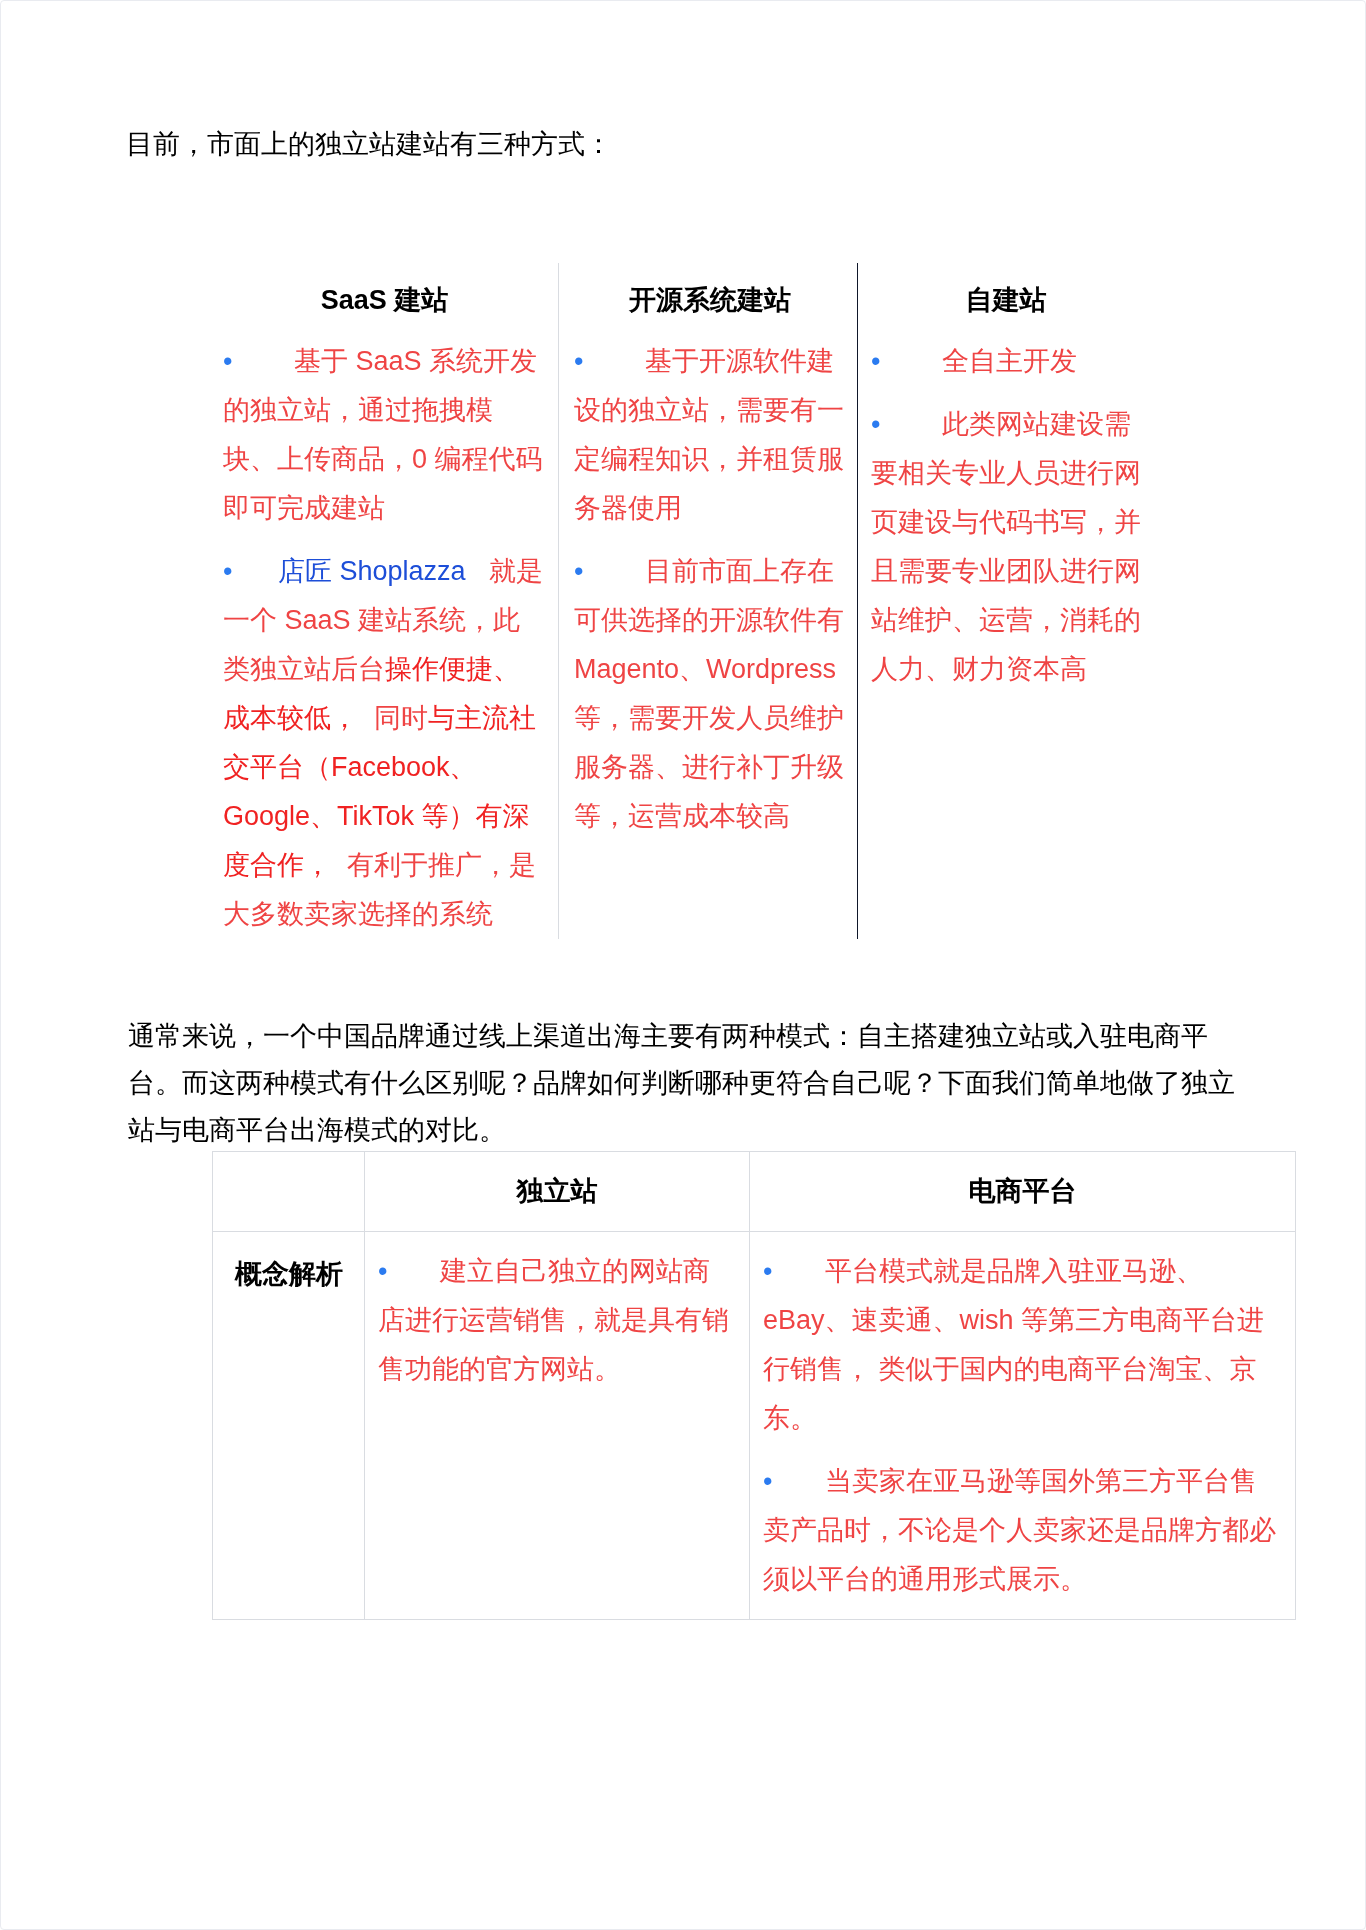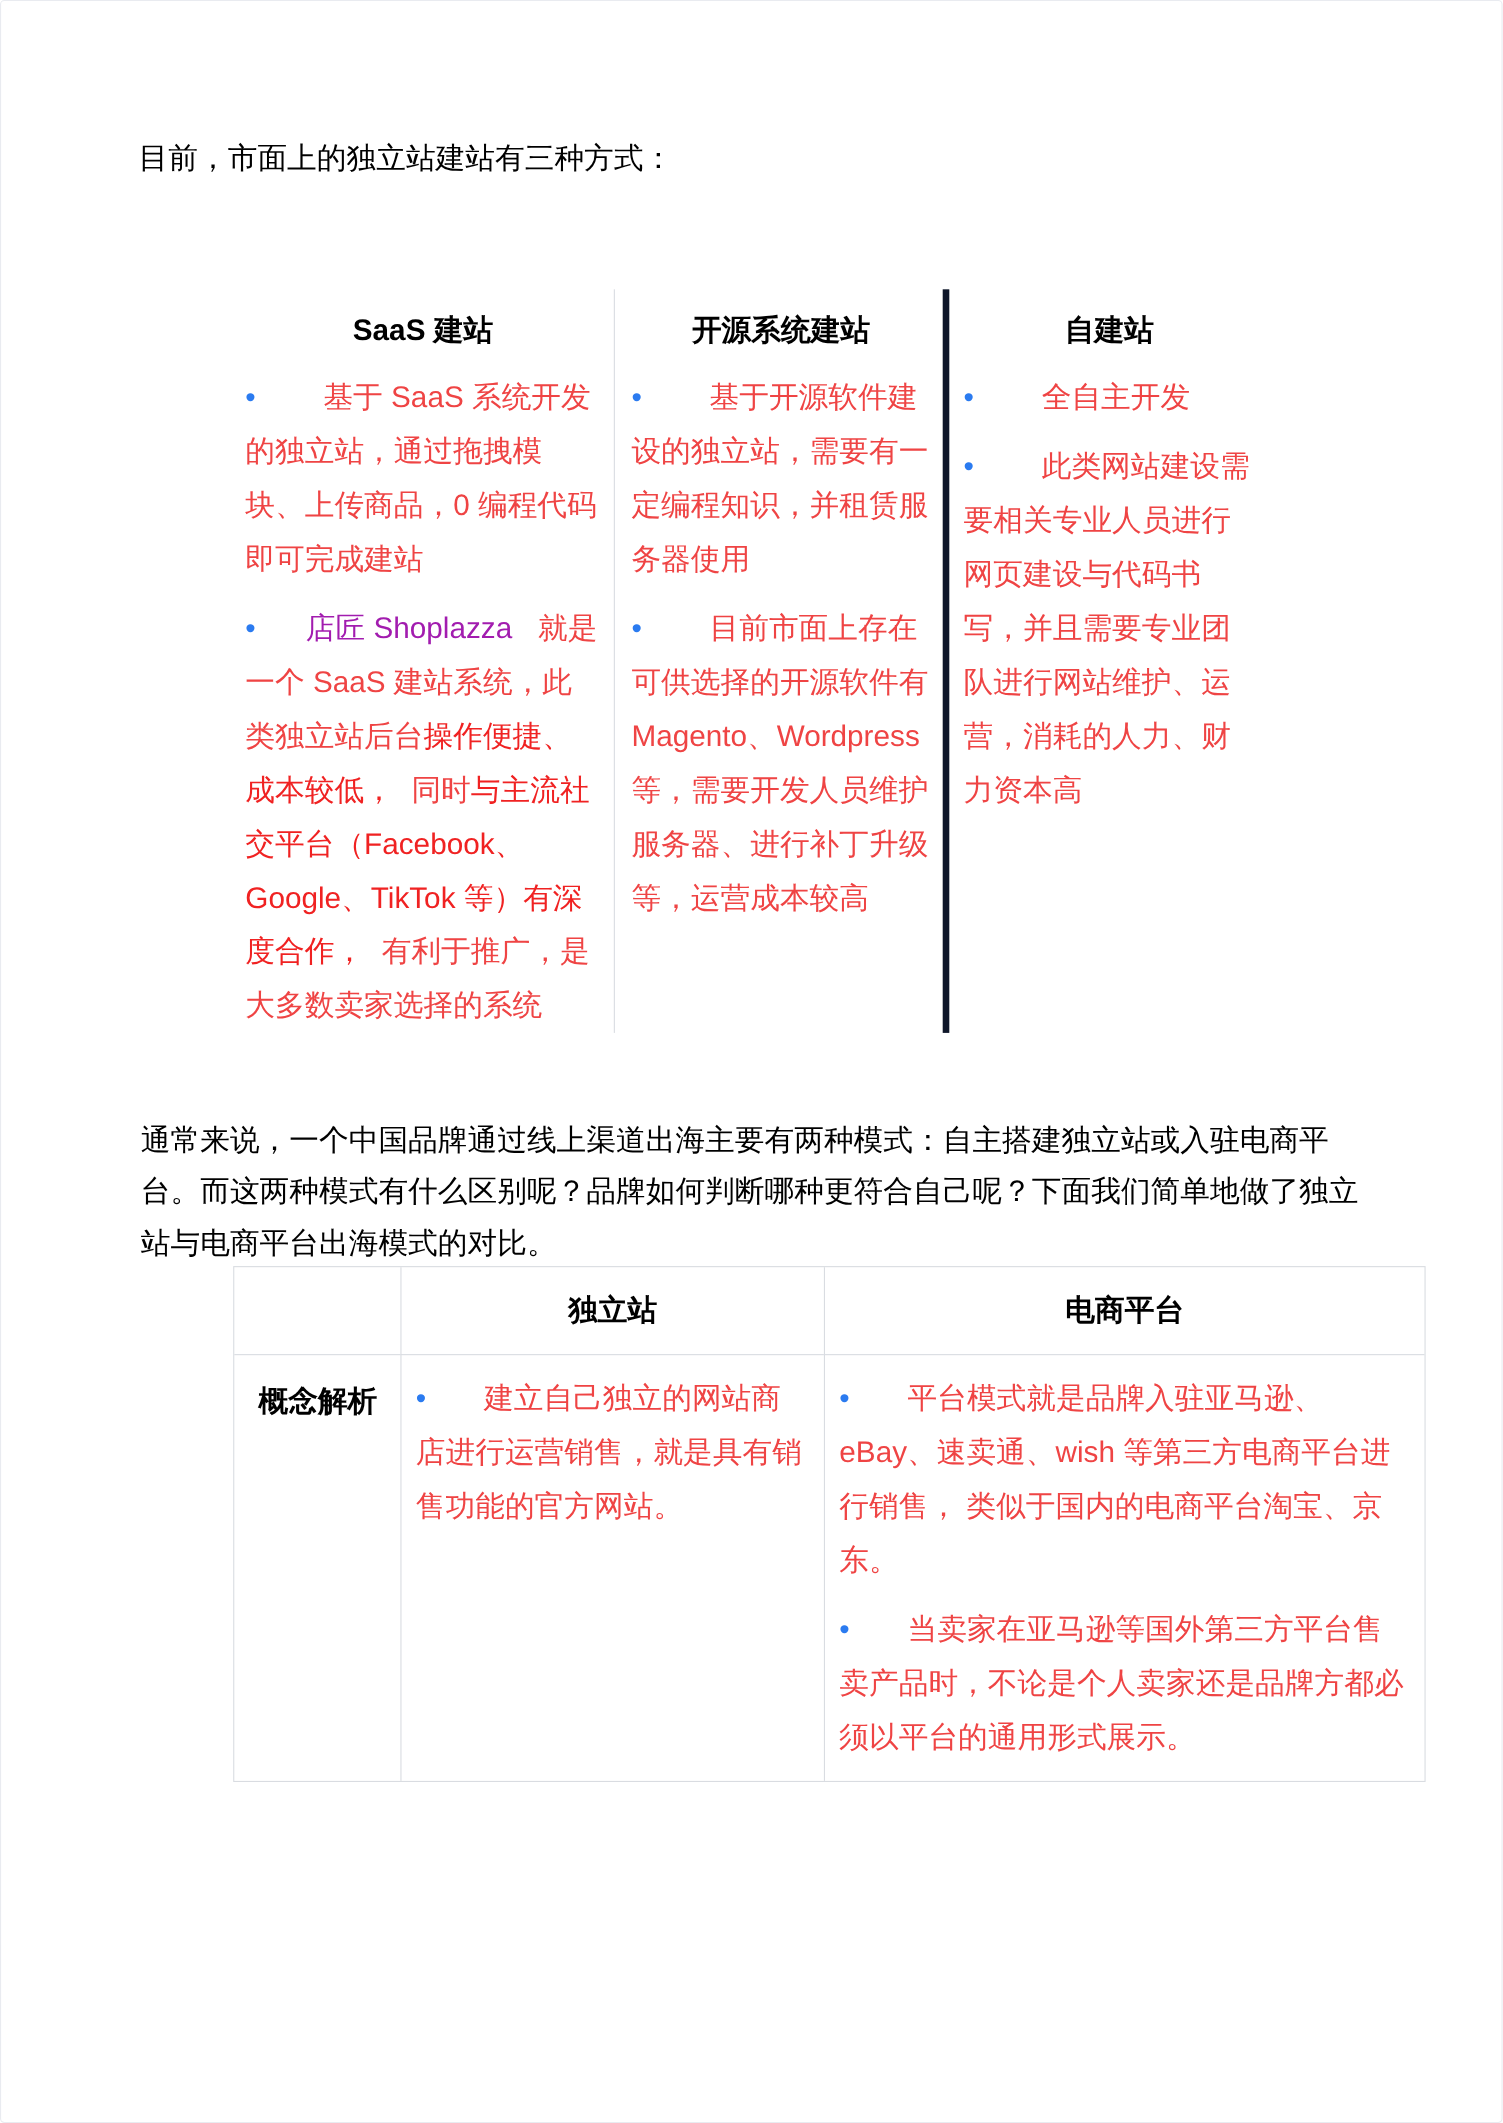--- a/index.html
+++ b/index.html
@@ -24,35 +24,35 @@
   
   .t1 {
     position: absolute; left: 150px; top: 262px;
     width: 1016px; min-height: 641px;
     display: flex; align-items: stretch;
     font-size: 27px; line-height: 49px;
   }
   .t1 .col { box-sizing: border-box; }
   .t1 .col1 { width: 407px; padding: 0 12px 0 72px; }
   .t1 .col2 { width: 299px; padding: 0 11px 0 15px; border-left: 1px solid #d9dce1; }
-  .t1 .col3 { width: 310px; padding: 0 26px 0 13px; border-left: 6px solid #0f172a; }
+  .t1 .col3 { width: 310px; padding: 0 26px 0 13px; border-left: 1px solid #0f172a; }
   .t1 .hdr {
     font-weight: 700; text-align: center;
     margin: 13px 0 0 0; line-height: 49px;
   }
   .li { margin: 12px 0 0 0; }
   .li + .li { margin-top: 14px; }
   .dot {
     color: #2b7bf0;
     display: inline-block; width: 55px;
   }
   .t2 .dot { width: 46px; }
   .run-plain { color: #ef4444; margin-left: 16px; }
   .run-red   { color: #f02222; }
-  .run-link  { color: #a21caf; cursor: pointer; text-align: center; }
+  .run-link  { color: #1d4ed8; cursor: pointer; text-align: center; }
   
   .h2 {
     position: absolute; left: 127px; top: 941px;
     font-size: 40px; line-height: 50px; margin: 0;
     font-weight: 700; white-space: nowrap;
   }
   .h2 .num { color: #2b7bf0; font-weight: 400; margin-right: 12px; }
   .h2 .qm  { font-size: 26px; font-weight: 700; margin-left: 3px; }
   .para2 {
     position: absolute; left: 127px; top: 1012px;

